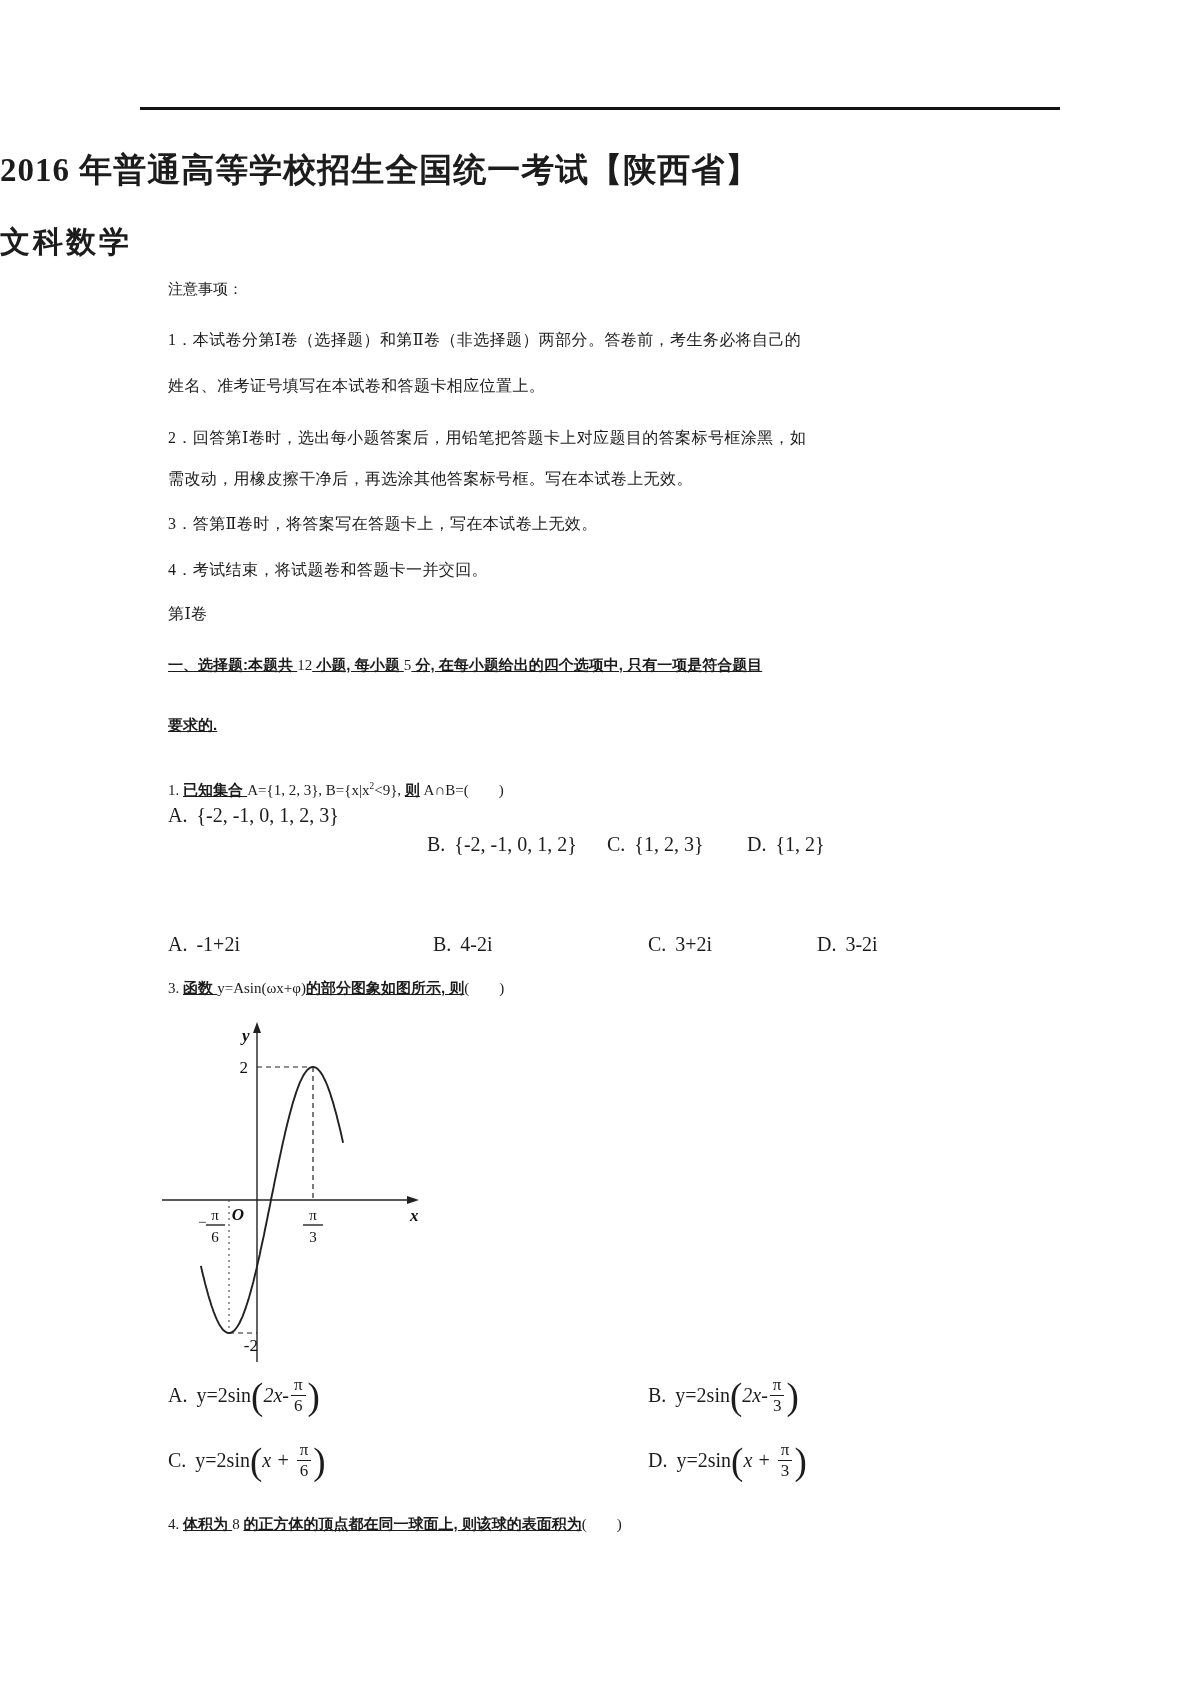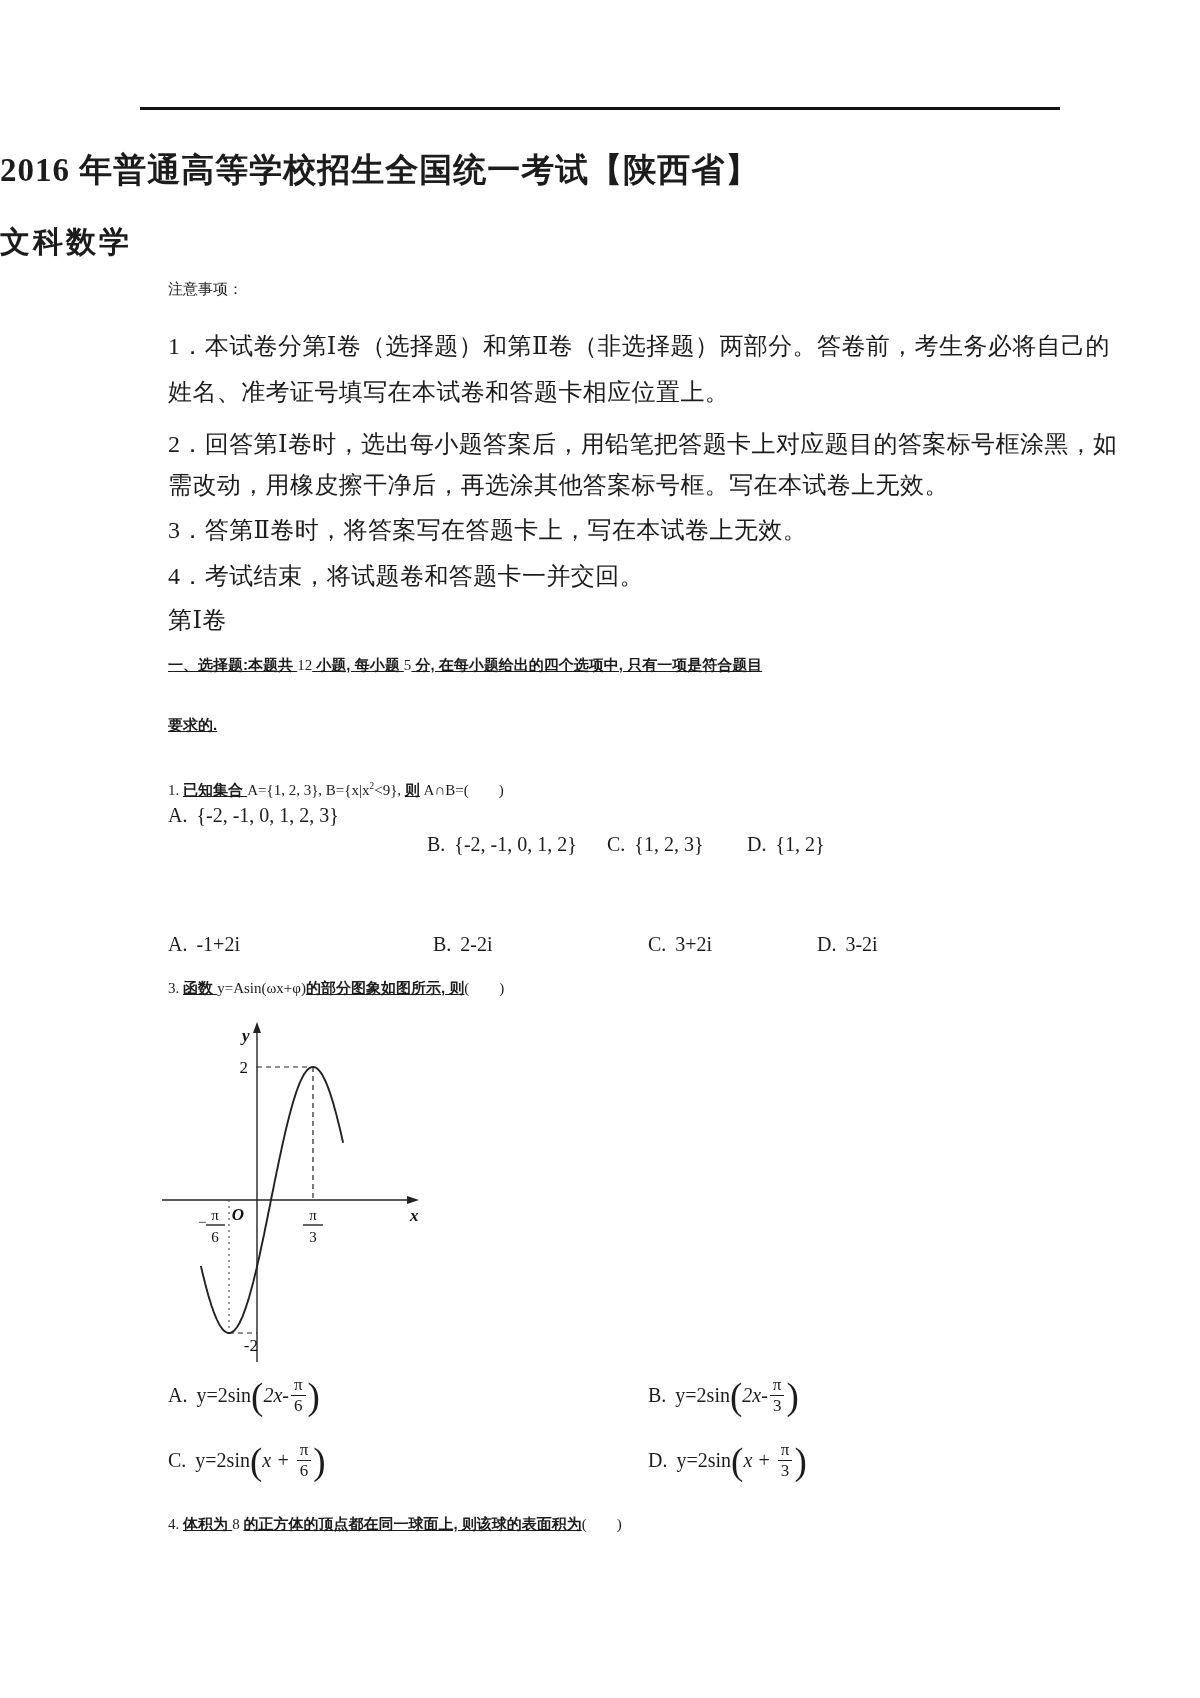--- a/index.html
+++ b/index.html
@@ -3,21 +3,21 @@
 <meta charset="utf-8">
 <style>
   html,body{margin:0;padding:0;background:#ffffff;}
   .page{position:relative;width:1200px;height:1698px;background:#ffffff;
         font-family:"Liberation Serif","DejaVu Serif",serif;color:#1c1c1c;overflow:hidden;}
   .abs{position:absolute;white-space:nowrap;}
   .center{left:0;width:100%;text-align:left;}
   .rule{position:absolute;left:140px;top:107px;width:920px;height:3px;background:#141414;}
   .title{top:148px;font-size:33px;font-weight:700;letter-spacing:1px;}
   .subtitle{top:214px;font-size:30px;font-weight:700;letter-spacing:3px;margin-top:8px;}
-  .body20{font-size:24px;letter-spacing:0.4px;}
+  .body20{font-size:16px;letter-spacing:0.4px;}
   .stem{font-size:15px;}
   .opt{font-size:20px;}
   .optlabel{margin-right:9px;}
   .cb{font-family:"Liberation Sans","DejaVu Sans",sans-serif;font-weight:700;text-decoration:underline;}
   .lt{font-family:"Liberation Serif","DejaVu Serif",serif;}
   .it{font-style:italic;}
   .sup{vertical-align:super;font-size:0.62em;}
   .ov{text-decoration:overline;}
   .bp{font-size:185%;line-height:0;vertical-align:-0.18em;font-weight:400;
       font-family:"Liberation Serif","DejaVu Serif",serif;}
@@ -57,21 +57,21 @@
   <div class="abs stem" style="left:168px;top:656px"><span class="cb">一、选择题:本题共 </span><span class="lt">12</span><span class="cb"> 小题, 每小题 </span><span class="lt">5</span><span class="cb"> 分, 在每小题给出的四个选项中, 只有一项是符合题目</span></div>
   <div class="abs stem cb" style="left:168px;top:716px">要求的.</div>
 
   <div class="abs stem" style="left:168px;top:781px"><span class="lt">1. </span><span class="cb">已知集合 </span><span class="lt">A={1, 2, 3}, B={x|x</span><span class="lt sup">2</span><span class="lt">&lt;9}, </span><span class="cb">则</span><span class="lt"> A∩B=(　　)</span></div>
   <div class="abs opt" style="left:168px;top:804px"><span class="optlabel">A.</span><span>{-2, -1, 0, 1, 2, 3}</span></div>
   <div class="abs opt" style="left:427px;top:833px"><span class="optlabel">B.</span><span>{-2, -1, 0, 1, 2}</span></div>
   <div class="abs opt" style="left:607px;top:833px"><span class="optlabel">C.</span><span>{1, 2, 3}</span></div>
   <div class="abs opt" style="left:747px;top:833px"><span class="optlabel">D.</span><span>{1, 2}</span></div>
 
   <div class="abs opt" style="left:168px;top:933px"><span class="optlabel">A.</span><span>-1+2i</span></div>
-  <div class="abs opt" style="left:433px;top:933px"><span class="optlabel">B.</span><span>2-2i</span></div>
+  <div class="abs opt" style="left:433px;top:933px"><span class="optlabel">B.</span><span>4-2i</span></div>
   <div class="abs opt" style="left:648px;top:933px"><span class="optlabel">C.</span><span>3+2i</span></div>
   <div class="abs opt" style="left:817px;top:933px"><span class="optlabel">D.</span><span>3-2i</span></div>
 
   <div class="abs stem" style="left:168px;top:979px"><span class="lt">3. </span><span class="cb">函数 </span><span class="lt">y=Asin(ωx+φ)</span><span class="cb">的部分图象如图所示, 则</span><span class="lt">(　　)</span></div>
 
   <svg class="abs" style="left:150px;top:1015px" width="290" height="360" viewBox="0 0 290 360">
       <line x1="12" y1="185" x2="258" y2="185" class="ax"></line>
       <polygon points="257,181 269,185 257,189" class="fill"></polygon>
       <line x1="107" y1="347" x2="107" y2="16" class="ax"></line>
       <polygon points="103,18 107,7 111,18" class="fill"></polygon>

